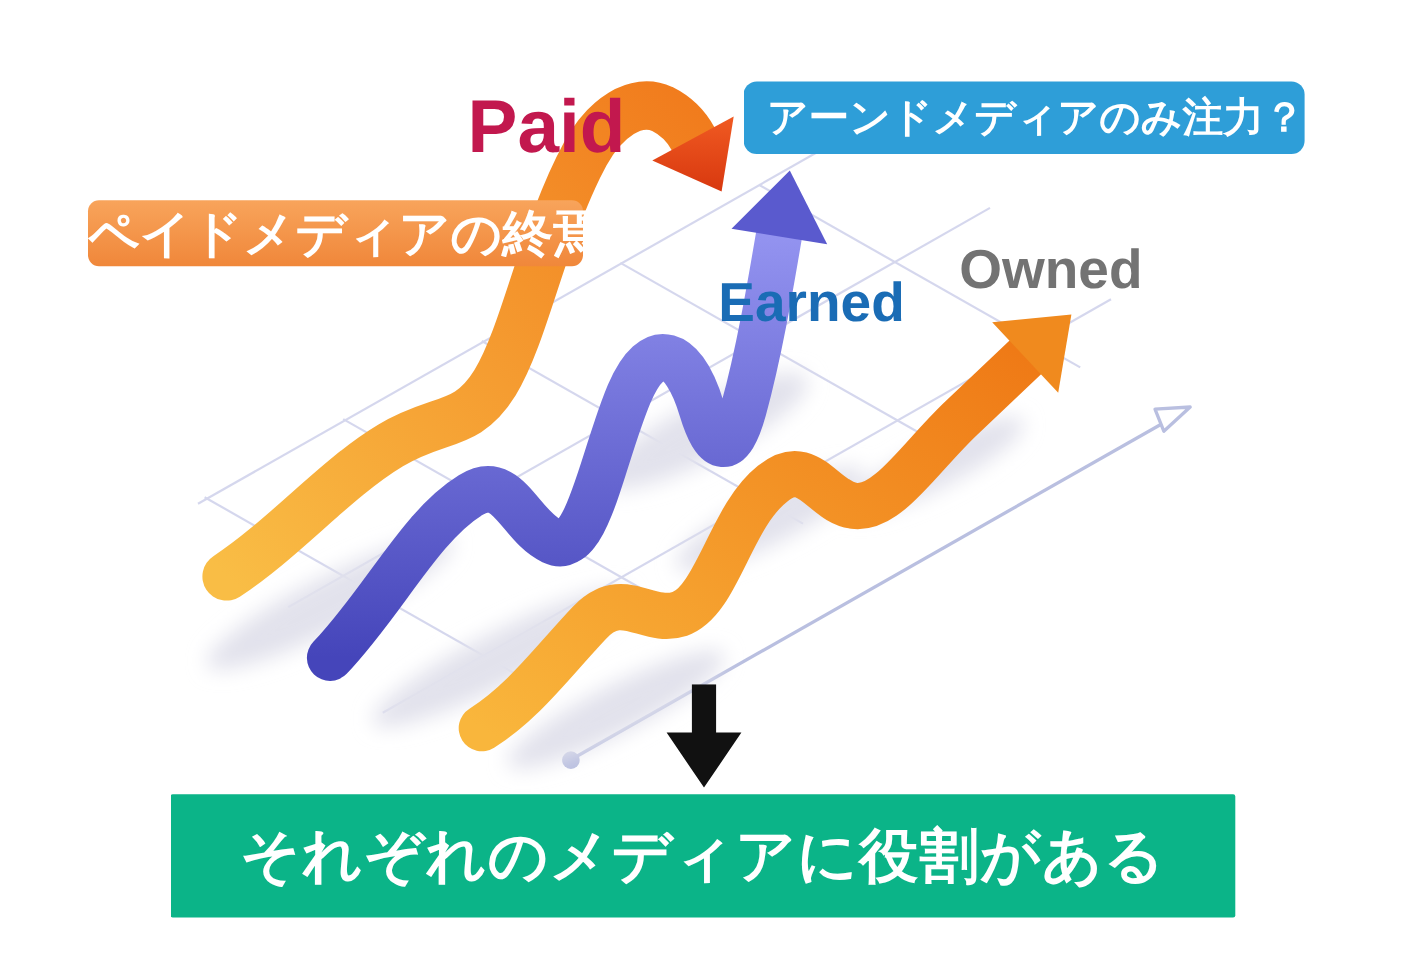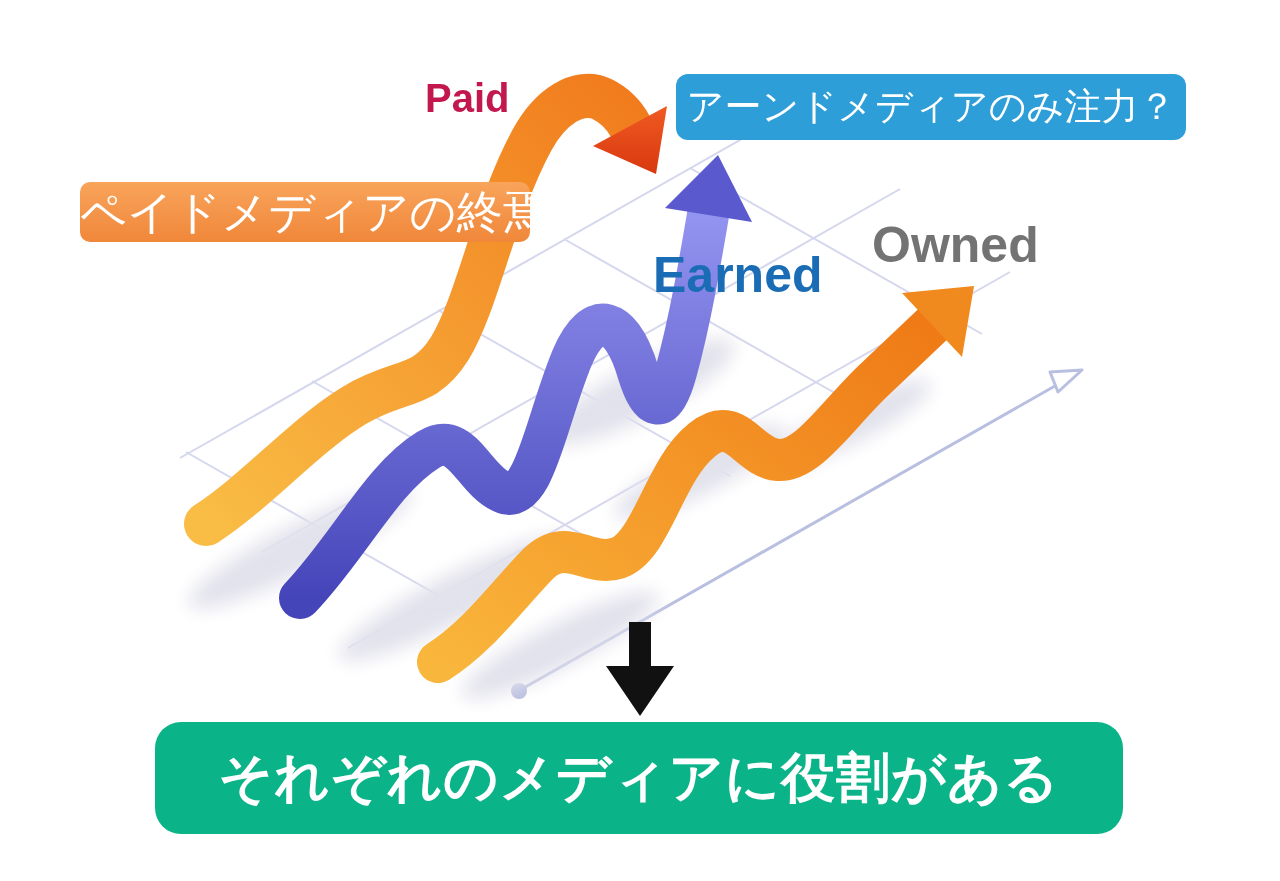--- a/index.html
+++ b/index.html
@@ -9,46 +9,46 @@
     background:#ffffff;
     overflow:hidden;
     font-family:"Liberation Sans","DejaVu Sans",sans-serif;
   }
   .stage svg.scene{position:absolute;left:0;top:0;}
   .label{
     position:absolute;
     font-weight:bold;
     white-space:nowrap;
   }
-  .label.paid{left:425px;top:76px;font-size:40px;color:#c2184e;}
+  .label.paid{left:425px;top:76px;font-size:68px;color:#c2184e;}
   .label.earned{left:653px;top:246px;font-size:50px;color:#1a6cb5;text-align:right;}
   .label.owned{left:872px;top:216px;font-size:50px;color:#737373;}
   .callout{
     position:absolute;
     color:#ffffff;
-    font-weight:normal;
-    text-align:center;
+    font-weight:bold;
+    text-align:right;
     white-space:nowrap;
   }
   .callout.orange{
     left:80px;top:182px;width:450px;height:60px;line-height:60px;
     font-size:46px;border-radius:10px;
     background:linear-gradient(180deg,#f8a45b,#f0873a);
   }
   .callout.blue{
     left:676px;top:74px;width:510px;height:66px;line-height:66px;
     font-size:37px;border-radius:12px;
     background:#2e9ed8;
   }
   .down-arrow{position:absolute;left:598px;top:622px;width:84px;height:96px;}
   .banner{
     position:absolute;
     left:155px;top:722px;width:968px;height:112px;
     background:#0bb488;
-    border-radius:26px;
+    border-radius:2px;
     display:flex;align-items:center;justify-content:center;
   }
   .banner span{
     color:#ffffff;
     font-size:54px;
     font-weight:bold;
     letter-spacing:1px;
     white-space:nowrap;
   }
 </style>

